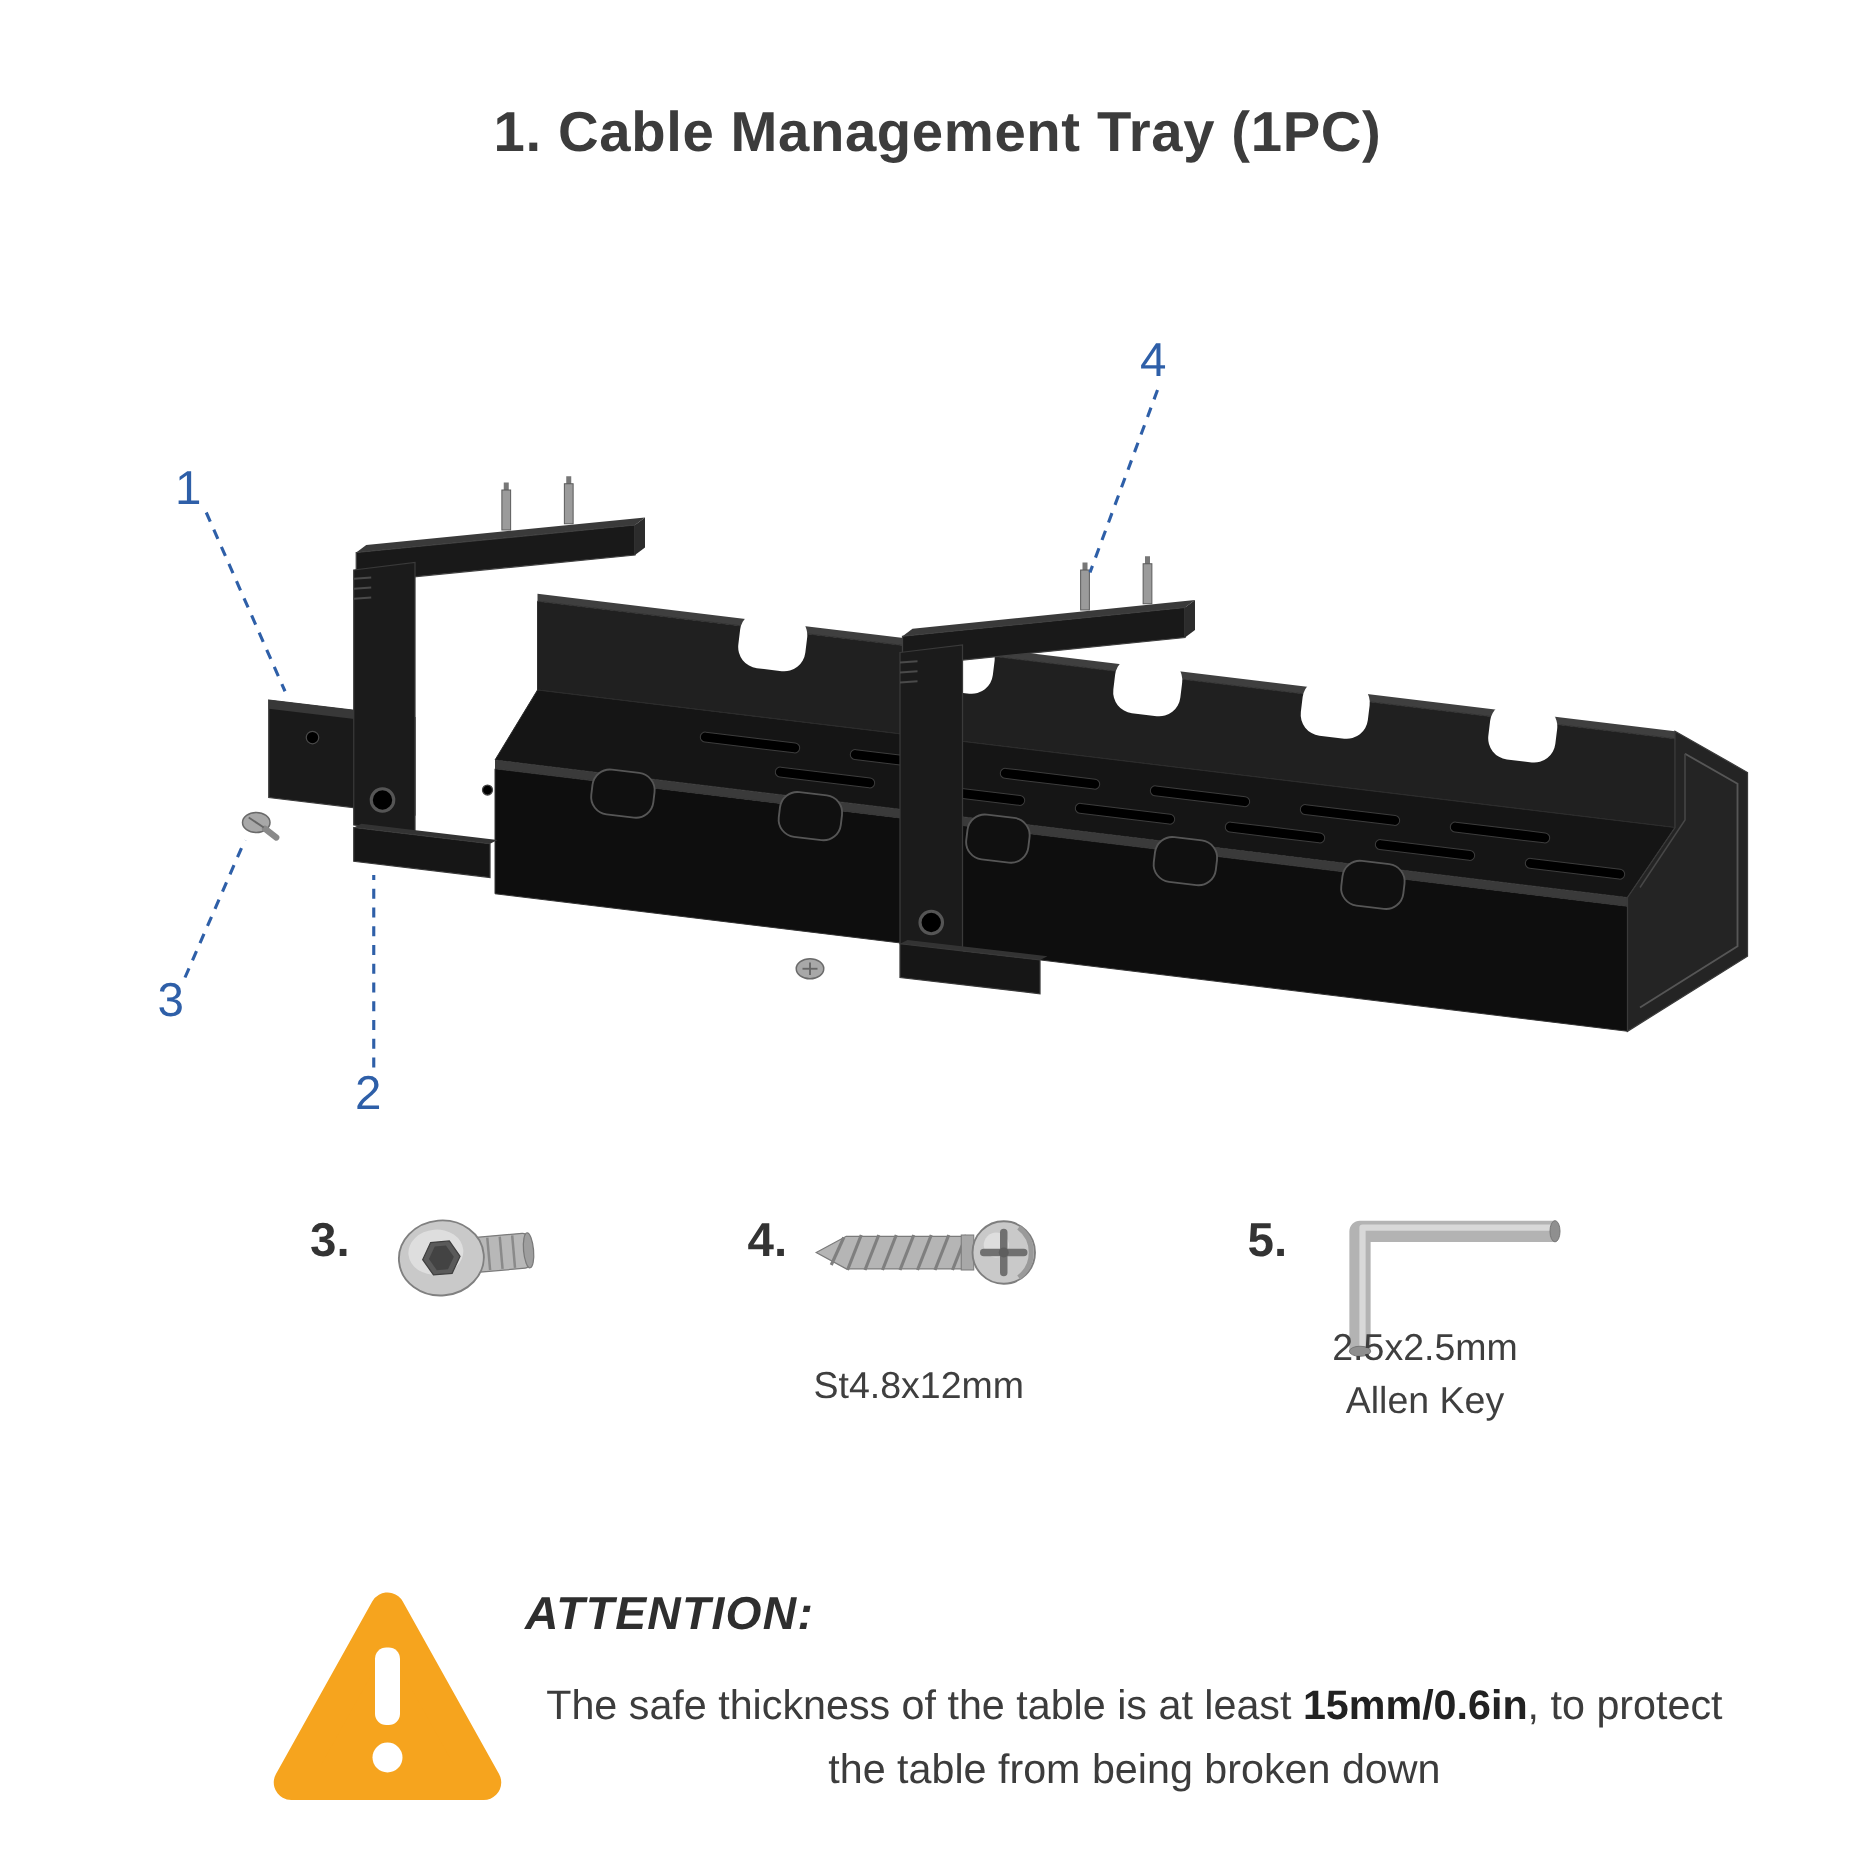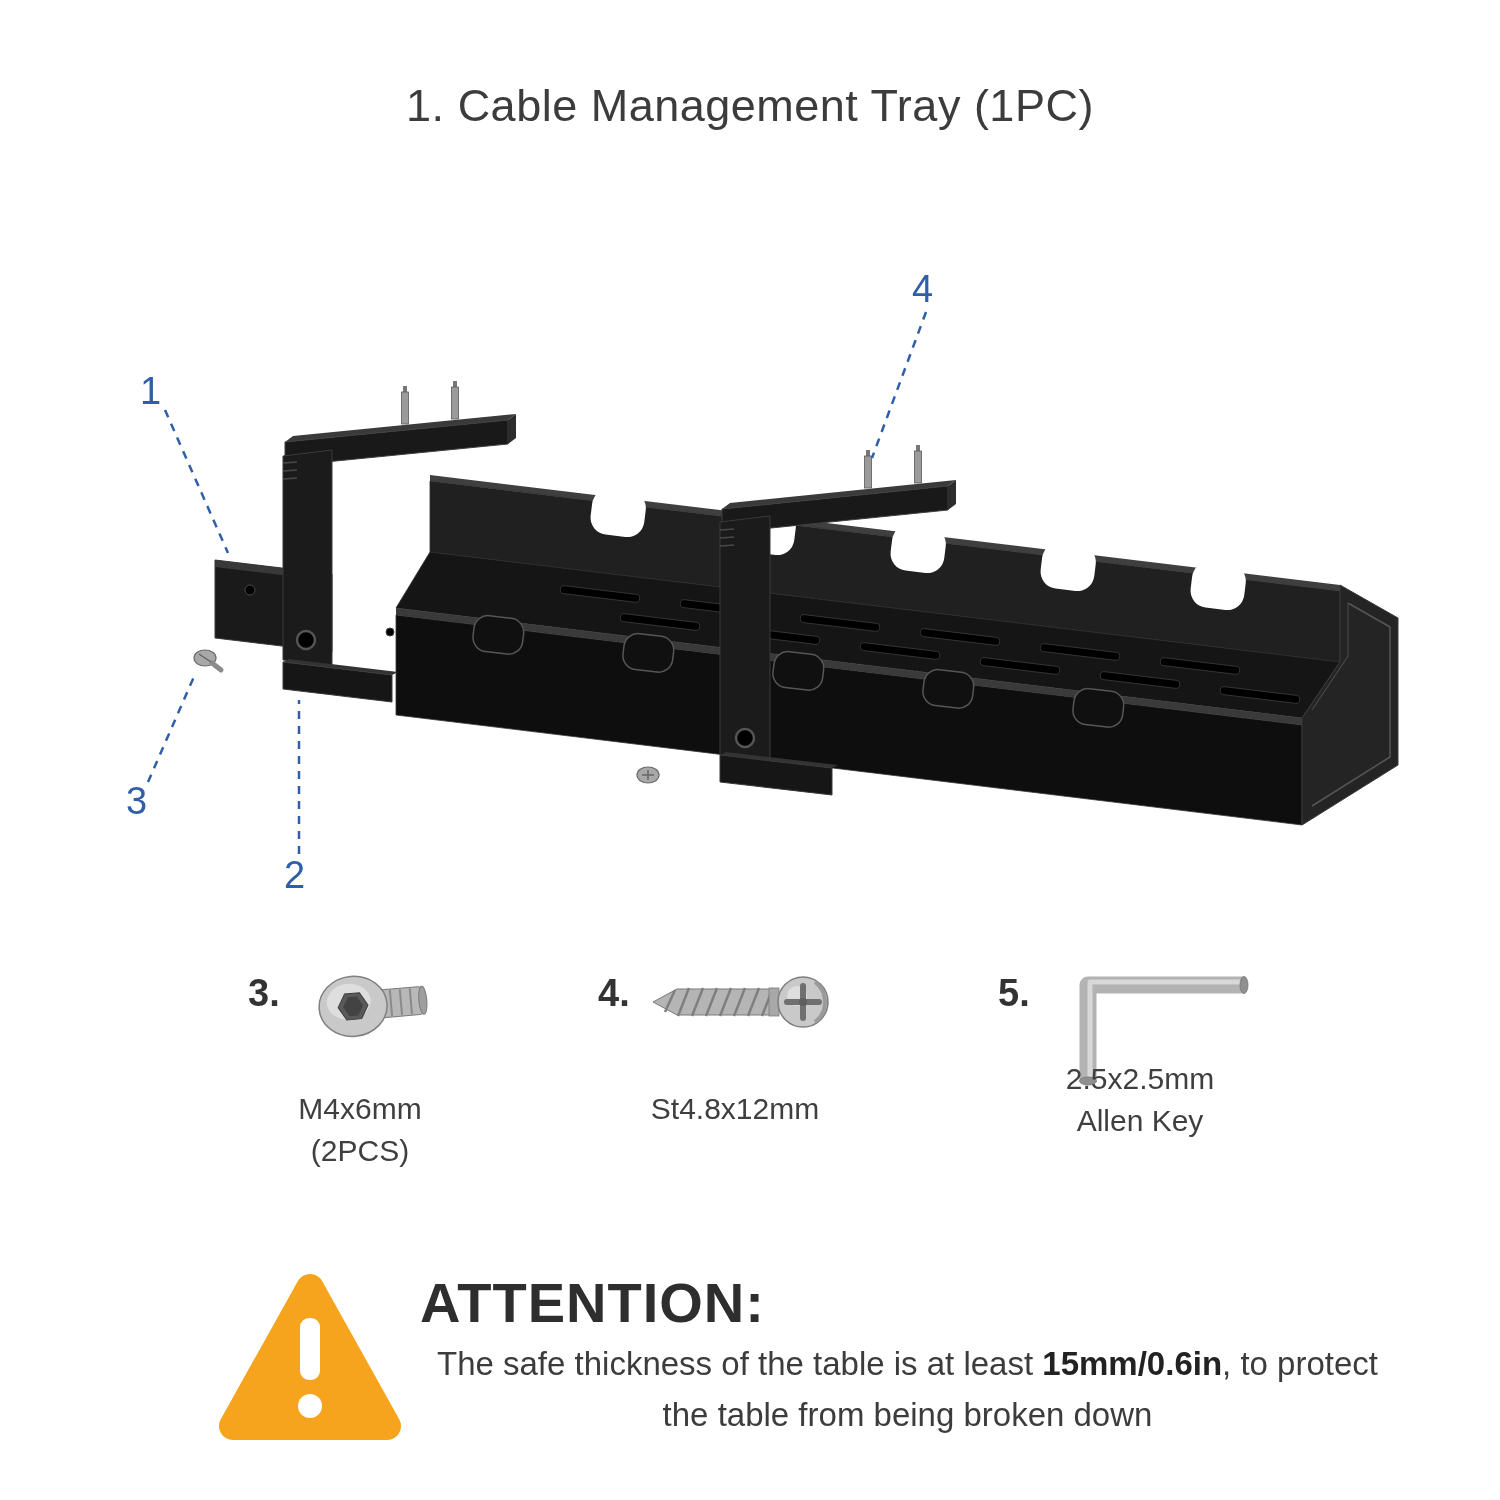--- a/index.html
+++ b/index.html
@@ -5,35 +5,35 @@
   :root{
     --callout-blue:#2e5fa8;
     --warning-orange:#F6A41E;
     --text-dark:#3c3c3c;
   }
   *{margin:0;padding:0;box-sizing:border-box;}
   body{background:#ffffff;font-family:"Liberation Sans", sans-serif;}
   .canvas{position:relative;width:1500px;height:1500px;background:#ffffff;overflow:hidden;}
 
   .title{position:absolute;left:0;width:100%;text-align:center;
-         font-size:45px;font-weight:400;color:var(--text-dark);letter-spacing:0.5px;}
+         font-size:45px;font-weight:700;color:var(--text-dark);letter-spacing:0.5px;}
   .title.t1{top:80px;}
   .title.t2{top:165px;}
 
   .callout{position:absolute;font-size:38px;color:var(--callout-blue);font-weight:400;}
 
   .diagram-svg{position:absolute;left:0;top:260px;}
 
   .part-index{position:absolute;font-size:38px;font-weight:600;color:#333;}
   .part-icon{position:absolute;}
   .part-labels{position:absolute;text-align:center;font-size:30px;color:#3f3f3f;}
   .part-labels div{line-height:42px;}
 
   .attn-icon{position:absolute;left:205px;top:1258px;}
-  .attn-heading{position:absolute;left:420px;top:1270px;font-size:56px;font-weight:700;color:#2e2e2e;letter-spacing:1px;}
+  .attn-heading{position:absolute;left:420px;top:1270px;font-size:37px;font-weight:700;color:#2e2e2e;letter-spacing:1px;font-style:italic;}
   .attn-body{position:absolute;left:420px;top:1338px;width:975px;font-size:33px;line-height:1.55;color:var(--text-dark);text-align:center;}
   .attn-body b{font-weight:700;color:#222;}
 </style>
 </head>
 <body>
 
 <div class="canvas">
 
   <div class="title t1">1. Cable Management Tray (1PC)</div>
 
@@ -175,24 +175,20 @@
       <line x1="86" y1="29" x2="86" y2="55" stroke="#8a8a8a" stroke-width="2"></line>
       <line x1="96" y1="29" x2="96" y2="55" stroke="#8a8a8a" stroke-width="2"></line>
       <line x1="106" y1="29" x2="106" y2="55" stroke="#8a8a8a" stroke-width="2"></line>
       <ellipse cx="118" cy="42" rx="4" ry="14" fill="#9e9e9e" stroke="#7a7a7a" stroke-width="1"></ellipse>
       <ellipse cx="48" cy="42" rx="34" ry="30" fill="#c9c9c9" stroke="#808080" stroke-width="1.5"></ellipse>
       <ellipse cx="44" cy="37" rx="22" ry="18" fill="#dedede"></ellipse>
       <polygon points="63,42 55.5,55 40.5,55 33,42 40.5,29 55.5,29" fill="#5a5a5a" stroke="#3f3f3f" stroke-width="1"></polygon>
       <polygon points="58,42 52.5,51.5 43.5,51.5 38,42 43.5,32.5 52.5,32.5" fill="#434343"></polygon>
     </g>
   </svg>
-  <div class="part-labels" style="left:255px;top:1088px;width:210px;">
-    <div>M4x6mm</div>
-    <div>(2PCS)</div>
-  </div>
 
   <div class="part-index" style="left:598px;top:972px;">4.</div>
   <svg class="part-icon" style="left:645px;top:962px;" width="200" height="80" viewBox="0 0 200 80">
     <polygon points="8,40 32,27 130,27 130,53 32,53" fill="#b5b5b5" stroke="#7a7a7a" stroke-width="1"></polygon>
     <g stroke="#7f7f7f" stroke-width="2.5">
       <line x1="30" y1="28" x2="20" y2="50"></line>
       <line x1="44" y1="26" x2="33" y2="54"></line>
       <line x1="58" y1="26" x2="47" y2="54"></line>
       <line x1="72" y1="26" x2="61" y2="54"></line>
       <line x1="86" y1="26" x2="75" y2="54"></line>

